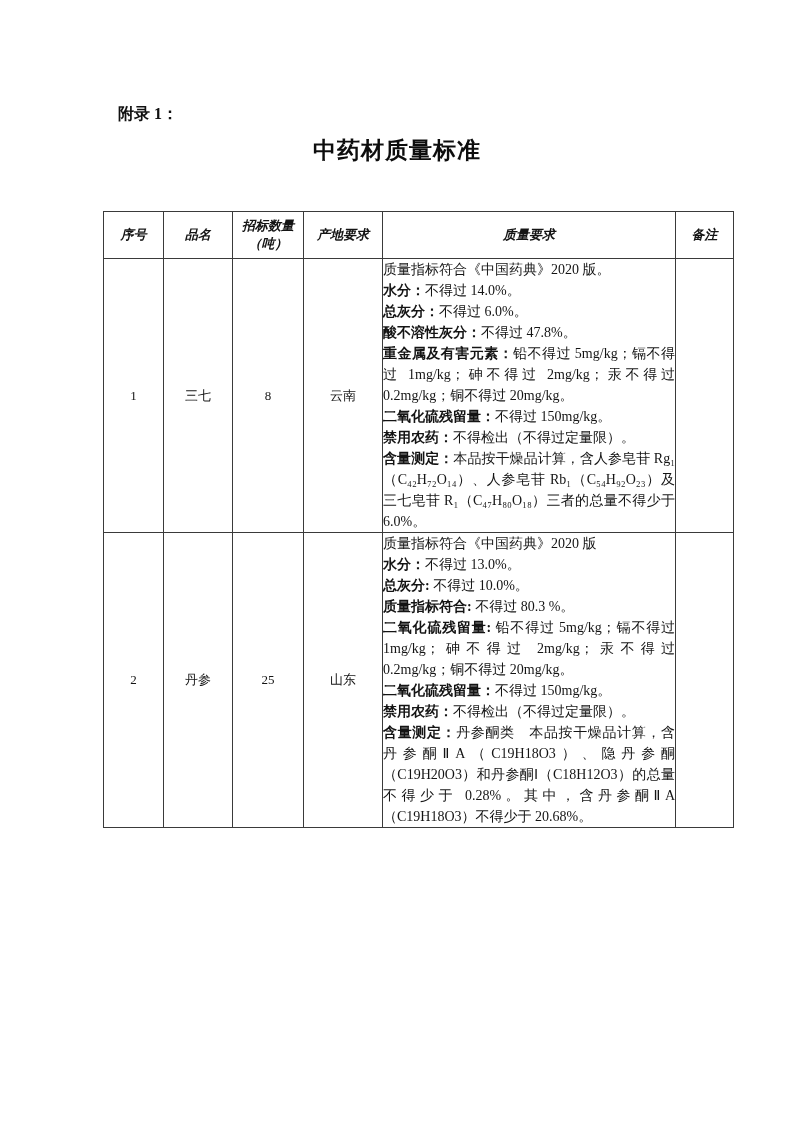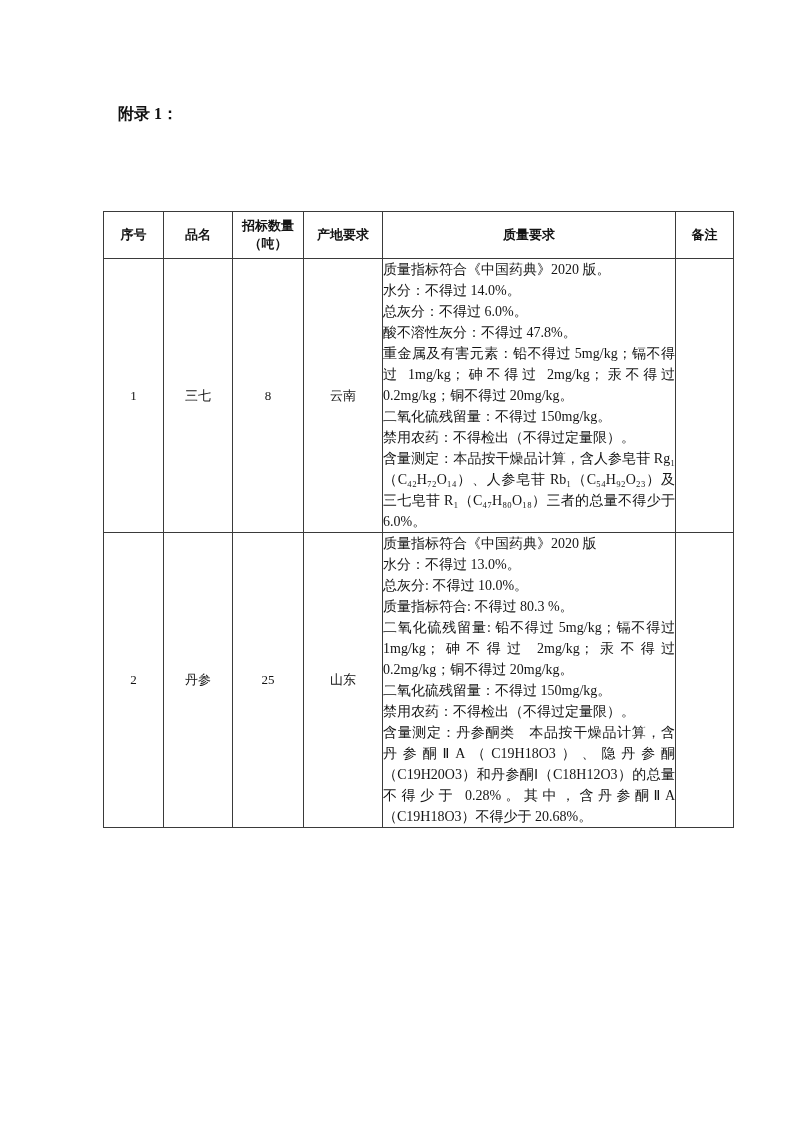--- a/index.html
+++ b/index.html
@@ -38,21 +38,21 @@
     top: 211px;
     width: 630px;
     border-collapse: collapse;
     table-layout: fixed;
   }
   table.std th, table.std td {
     border: 1px solid #3a3a3a;
     padding: 0;
     color: #141414;
   }
-  table.std thead tr { height: 47px; }
+  table.std thead tr { height: 47px; font-style: italic; }
   table.std th {
     font-size: 13px;
     font-weight: bold;
     text-align: center;
     vertical-align: middle;
     white-space: pre-line;
     line-height: 1.4;
   }
   tr.data-row-1 { height: 273px; }
   tr.data-row-2 { height: 295px; }
@@ -65,29 +65,30 @@
     vertical-align: top;
     padding: 3px 6px 3px 7px;
   }
   .req-line {
     margin: 0;
     font-size: 14px;
     line-height: 21px;
     text-align: justify;
     font-family: "Liberation Serif", "DejaVu Sans", serif;
   }
-  .req-line b { font-weight: normal; }
+  .req-line b { font-weight: bold; }
 </style>
 </head>
 <body>
 
 <div class="page">
 
   <div class="appendix">附录 1：</div>
 
+  <div class="doc-title">中药材质量标准</div>
 
   <table class="std">
     <colgroup>
       <col style="width:60px">
       <col style="width:69px">
       <col style="width:71px">
       <col style="width:79px">
       <col style="width:293px">
       <col style="width:58px">
     </colgroup>

